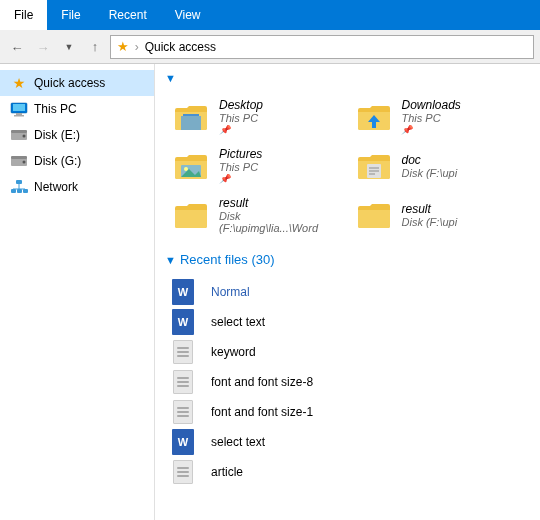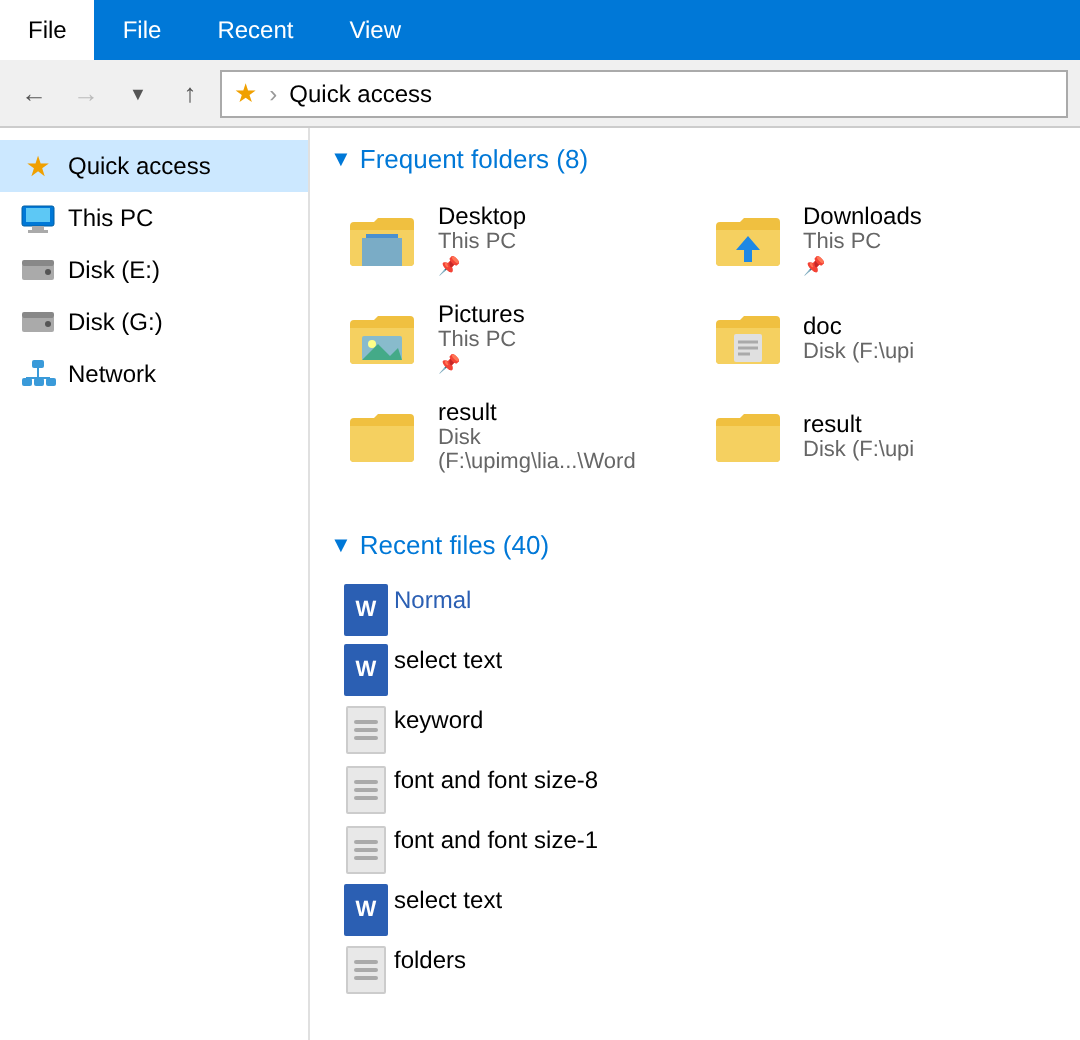--- a/index.html
+++ b/index.html
@@ -122,21 +122,22 @@
       color: #0078d7;
       font-size: 13px;
     }
     .section-header .chevron { font-size: 11px; }
 
     
     .folder-grid {
       display: grid;
       grid-template-columns: 1fr 1fr;
       gap: 4px 0px;
-      margin-bottom: 24px;
+      margin-bottom: 14px;
+      font-style: italic;
     }
     .folder-item {
       display: flex;
       align-items: center;
       gap: 8px;
       padding: 4px 6px;
       cursor: pointer;
       border-radius: 2px;
     }
     .folder-icon-wrap {
@@ -158,22 +159,22 @@
     .folder-pin {
       font-size: 9px;
       color: #555;
       margin-top: 1px;
     }
 
     
     .file-list { margin-top: 2px; }
     .file-item {
       display: flex;
-      align-items: flex-start;
-      gap: 2px;
+      align-items: center;
+      gap: 16px;
       padding: 3px 6px;
       cursor: pointer;
     }
     .file-icon-wrap {
       width: 24px;
       height: 24px;
       flex-shrink: 0;
       display: flex;
       align-items: center;
       justify-content: center;
@@ -309,21 +310,20 @@
       </div>
       <span>Network</span>
     </div>
 
   </div>
 
   <div class="content">
 
     <div class="section-header">
       <span class="chevron">▼</span>
-      <span>Frequent folders (8)</span>
     </div>
 
     <div class="folder-grid">
 
       <div class="folder-item">
         <div class="folder-icon-wrap">
           <svg class="folder-svg" viewBox="0 0 36 30">
             <path d="M2 8 Q2 6 4 6 L14 6 L16 4 L32 4 Q34 4 34 6 L34 26 Q34 28 32 28 L4 28 Q2 28 2 26 Z" fill="#f0c040"></path>
             <path d="M2 10 L34 10 L34 26 Q34 28 32 28 L4 28 Q2 28 2 26 Z" fill="#f5d060"></path>
             <rect x="8" y="14" width="20" height="14" fill="#5ba3e0" opacity="0.8"></rect>
@@ -409,21 +409,21 @@
         <div class="folder-info">
           <span class="folder-name">result</span>
           <span class="folder-sub">Disk (F:\upi</span>
         </div>
       </div>
 
     </div>
 
     <div class="section-header">
       <span class="chevron">▼</span>
-      <span>Recent files (40)</span>
+      <span>Recent files (30)</span>
     </div>
 
     <div class="file-list">
 
       <div class="file-item">
         <div class="file-icon-wrap">
           <div class="word-icon"></div>
         </div>
         <span class="file-name word-blue">Normal</span>
       </div>
@@ -484,18 +484,18 @@
       <div class="file-item">
         <div class="file-icon-wrap">
           <div class="doc-icon">
             <div class="doc-lines">
               <div class="doc-line"></div>
               <div class="doc-line"></div>
               <div class="doc-line"></div>
             </div>
           </div>
         </div>
-        <span class="file-name">folders</span>
+        <span class="file-name">article</span>
       </div>
 
     </div>
   </div>
 </div>
 
 </body></html>

